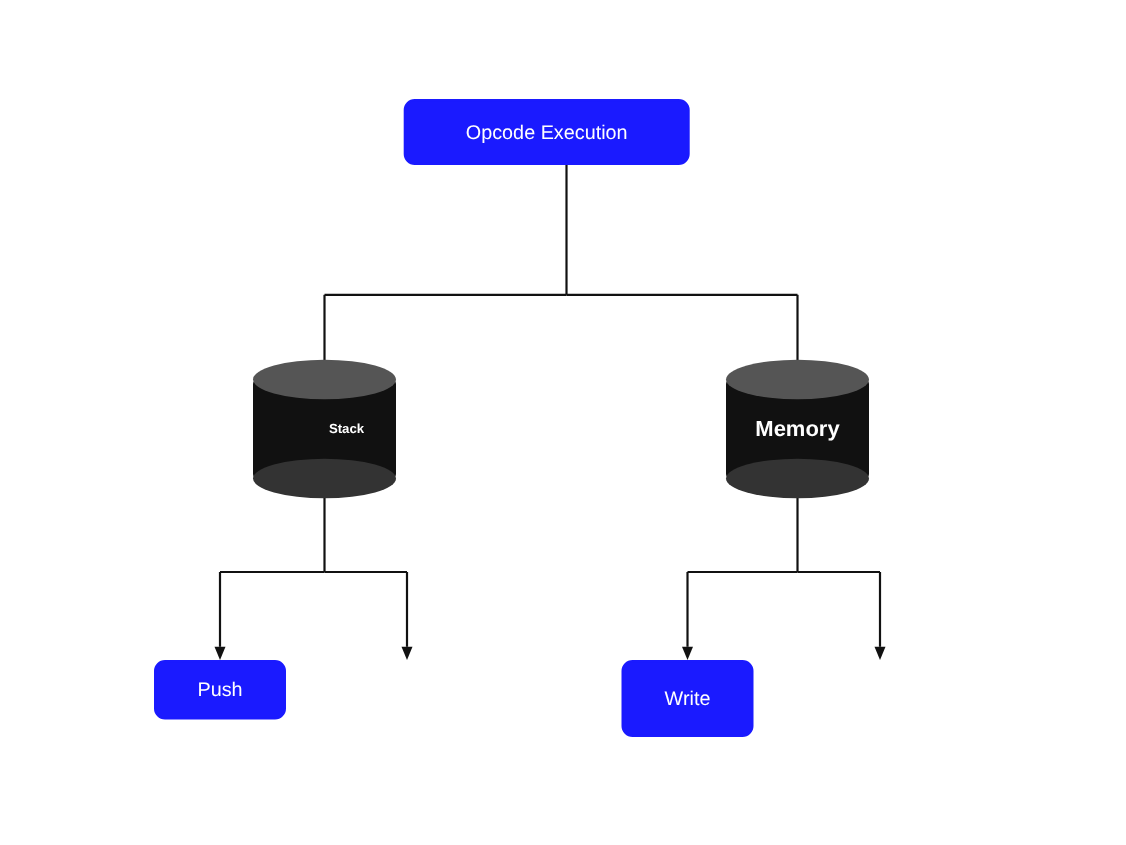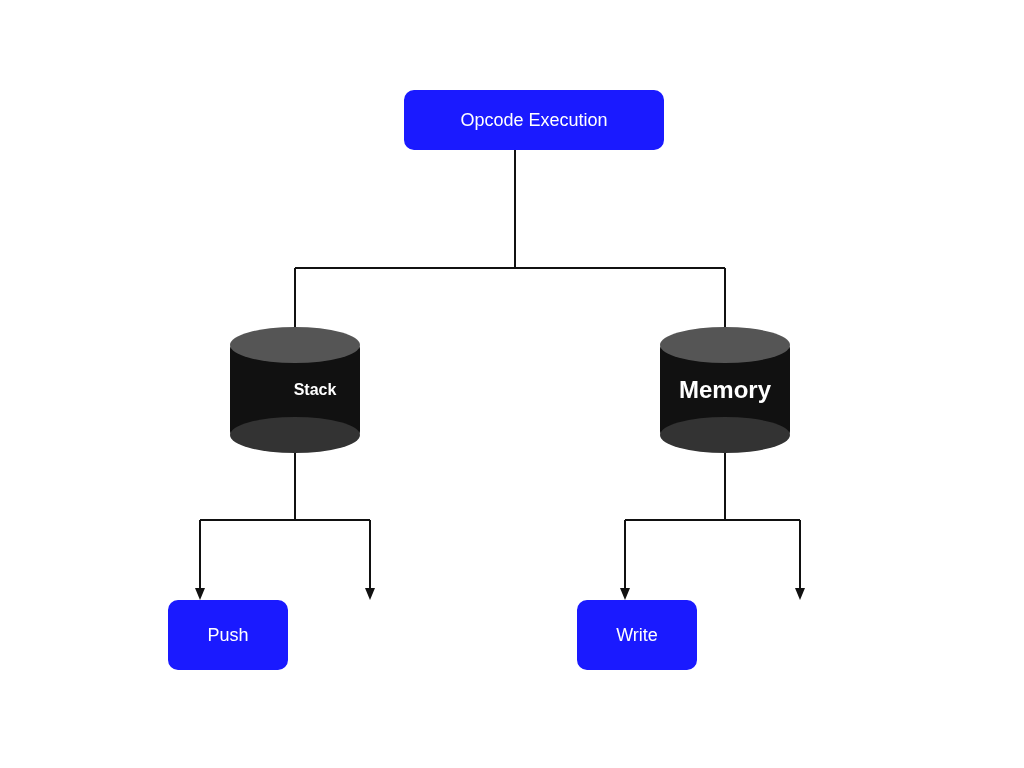--- a/index.html
+++ b/index.html
@@ -61,42 +61,42 @@
 
     <line x1="725" y1="450" x2="725" y2="520" stroke="#111" stroke-width="2"></line>
     <line x1="725" y1="520" x2="625" y2="520" stroke="#111" stroke-width="2"></line>
     <line x1="725" y1="520" x2="800" y2="520" stroke="#111" stroke-width="2"></line>
     <line x1="625" y1="520" x2="625" y2="588" stroke="#111" stroke-width="2"></line>
     <polygon points="620,588 630,588 625,600" fill="#111"></polygon>
     <line x1="800" y1="520" x2="800" y2="588" stroke="#111" stroke-width="2"></line>
     <polygon points="795,588 805,588 800,600" fill="#111"></polygon>
   </svg>
 
-  <div class="node-rect" style="left:404px; top:90px; width:260px; height:60px;">
+  <div class="node-rect" style="left:367px; top:90px; width:260px; height:60px;">
     <span>Opcode Execution</span>
   </div>
 
   <div style="position:absolute; left:230px; top:345px; width:130px; height:90px;">
     <div style="position:relative; width:130px; height:90px; background:#111; border-radius:4px; display:flex; align-items:center; justify-content:center;">
       <div style="position:absolute; top:-18px; left:0; width:130px; height:36px; background:#555; border-radius:50%; z-index:3;"></div>
       <div style="position:absolute; bottom:-18px; left:0; width:130px; height:36px; background:#333; border-radius:50%; z-index:1;"></div>
-      <span style="color:#fff; font-size:16px; font-weight:bold; position:relative; z-index:4;margin-left:40px;">Stack</span>
+      <span style="color:#fff; font-size:12px; font-weight:bold; position:relative; z-index:4;margin-left:40px;">Stack</span>
     </div>
   </div>
 
   <div style="position:absolute; left:660px; top:345px; width:130px; height:90px;">
     <div style="position:relative; width:130px; height:90px; background:#111; border-radius:4px; display:flex; align-items:center; justify-content:center;">
       <div style="position:absolute; top:-18px; left:0; width:130px; height:36px; background:#555; border-radius:50%; z-index:3;"></div>
       <div style="position:absolute; bottom:-18px; left:0; width:130px; height:36px; background:#333; border-radius:50%; z-index:1;"></div>
-      <span style="color:#fff; font-size:24px; font-weight:bold; position:relative; z-index:4;">Memory</span>
+      <span style="color:#fff; font-size:20px; font-weight:bold; position:relative; z-index:4;">Memory</span>
     </div>
   </div>
 
-  <div class="node-rect" style="left:140px; top:600px; width:120px; height:70px;margin-left:28px;">
+  <div class="node-rect" style="left:140px; top:600px; width:120px; height:54px;">
     <span>Push</span>
   </div>
 
 
-  <div class="node-rect" style="left:565px; top:600px; width:120px; height:70px;margin-left:12px;">
+  <div class="node-rect" style="left:565px; top:600px; width:120px; height:70px;">
     <span>Write</span>
   </div>
 
 </div>
 
 </body></html>

